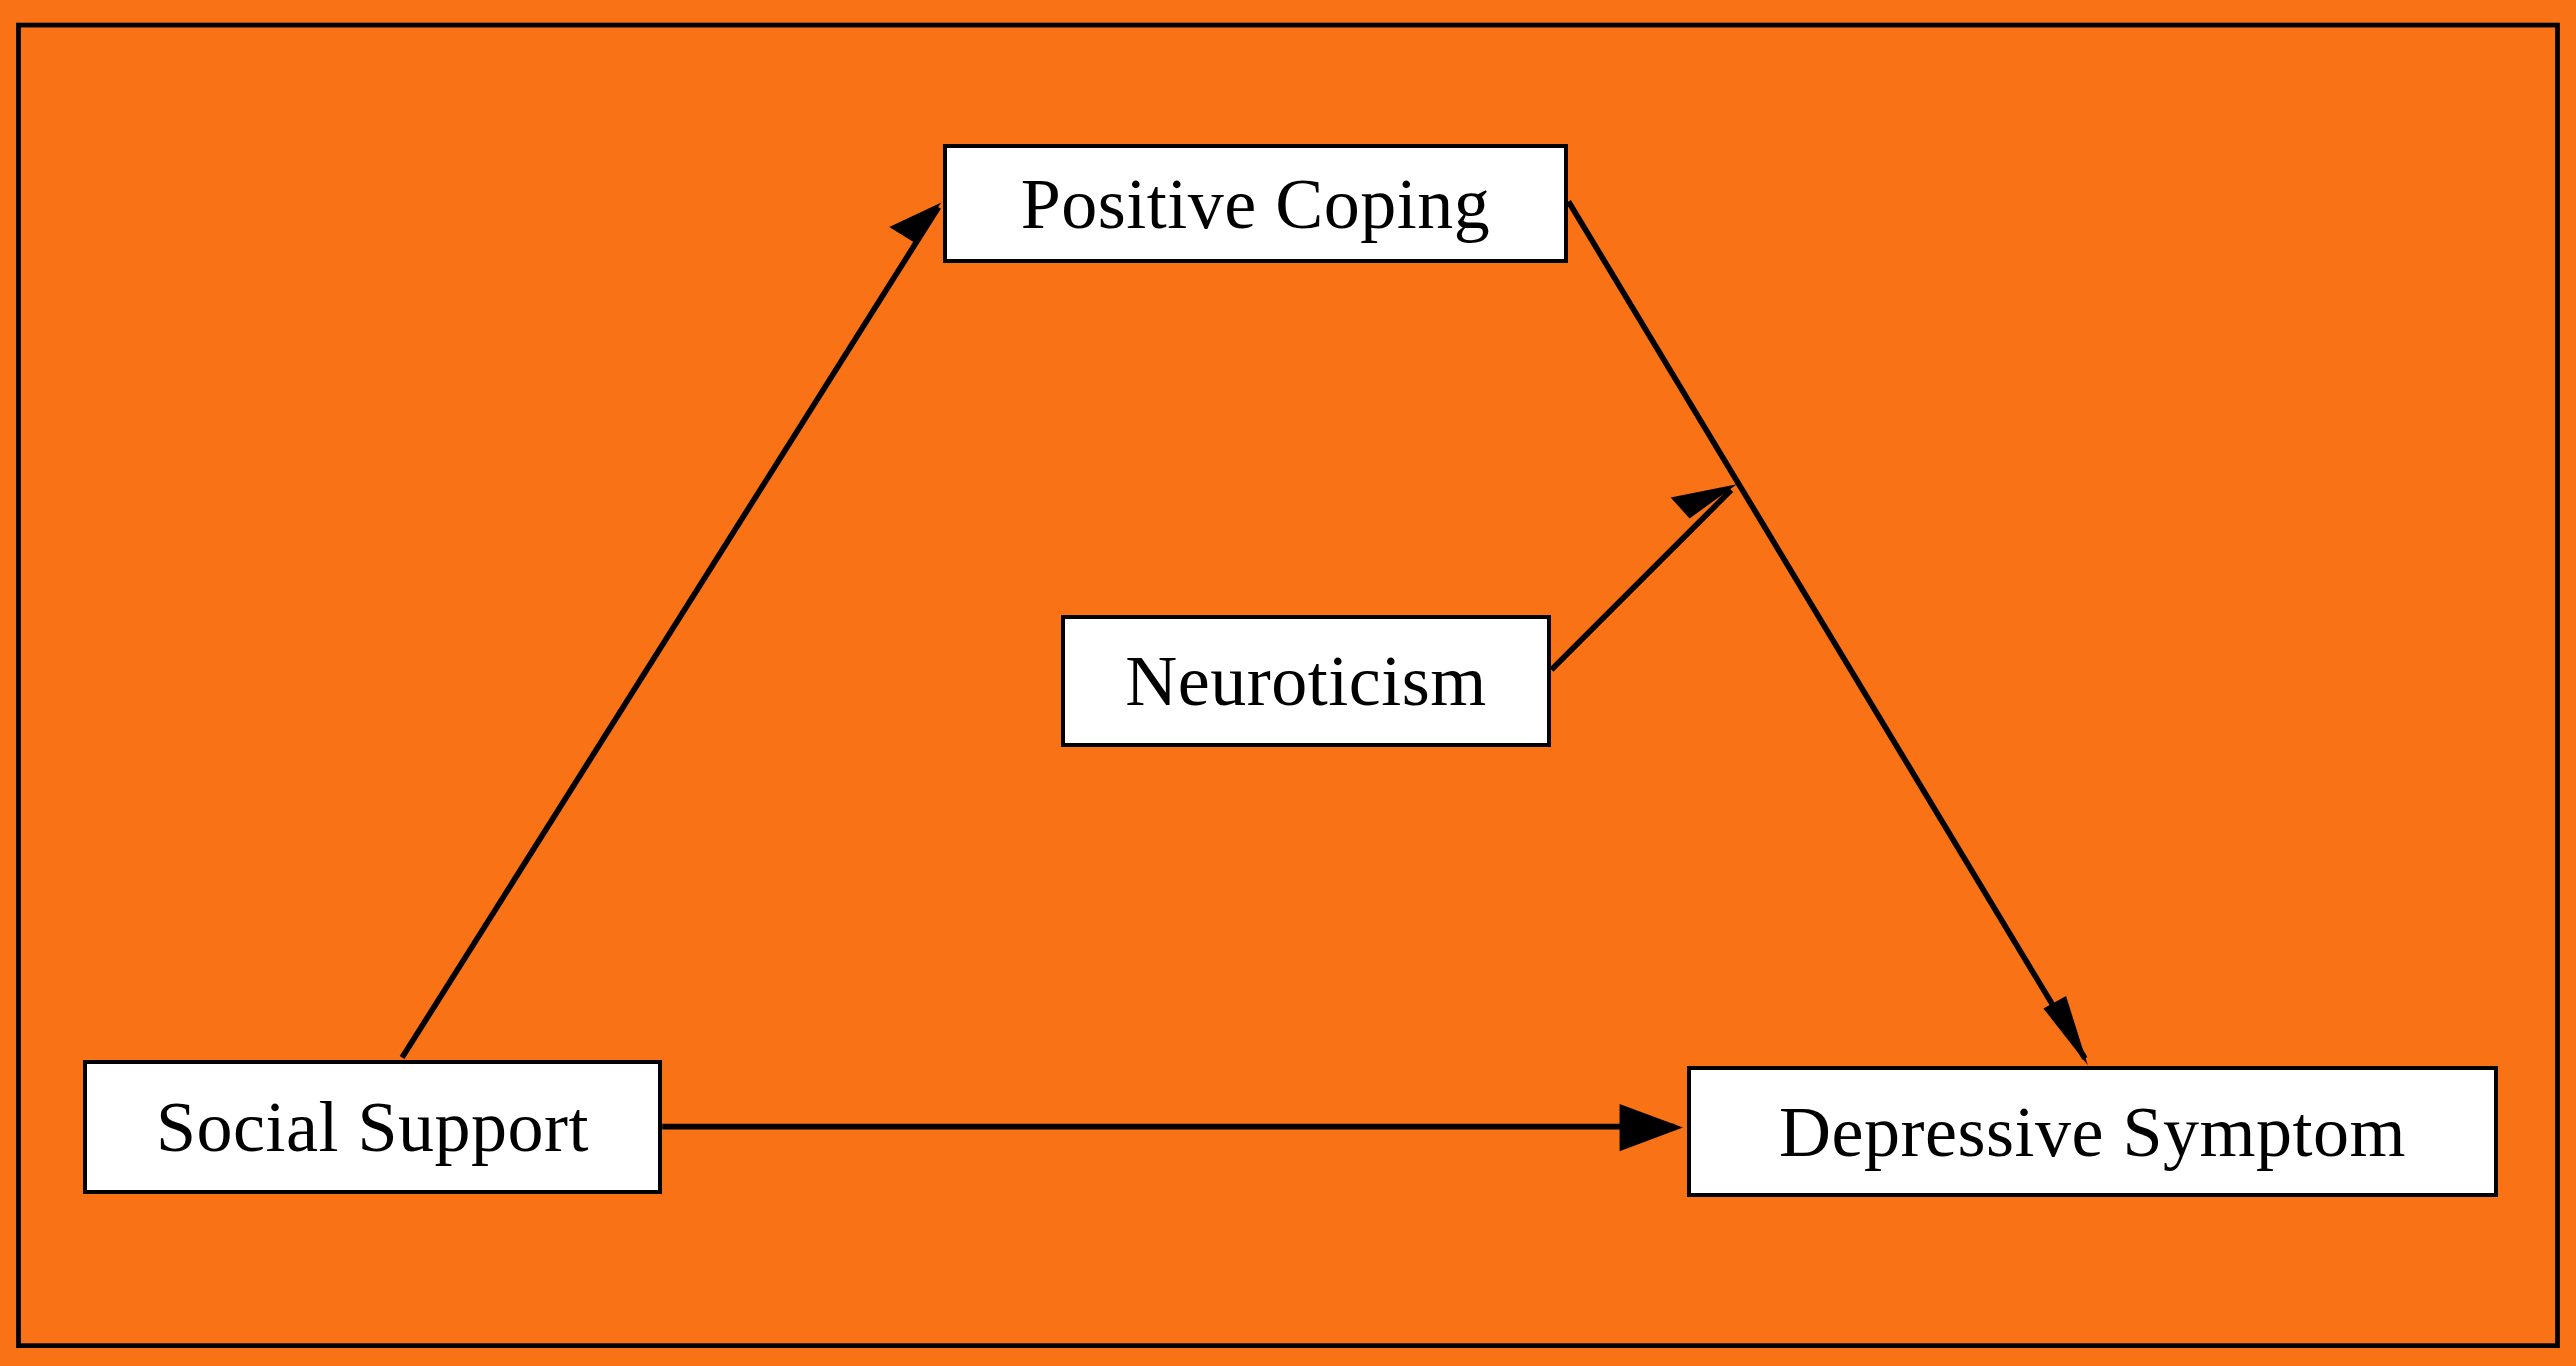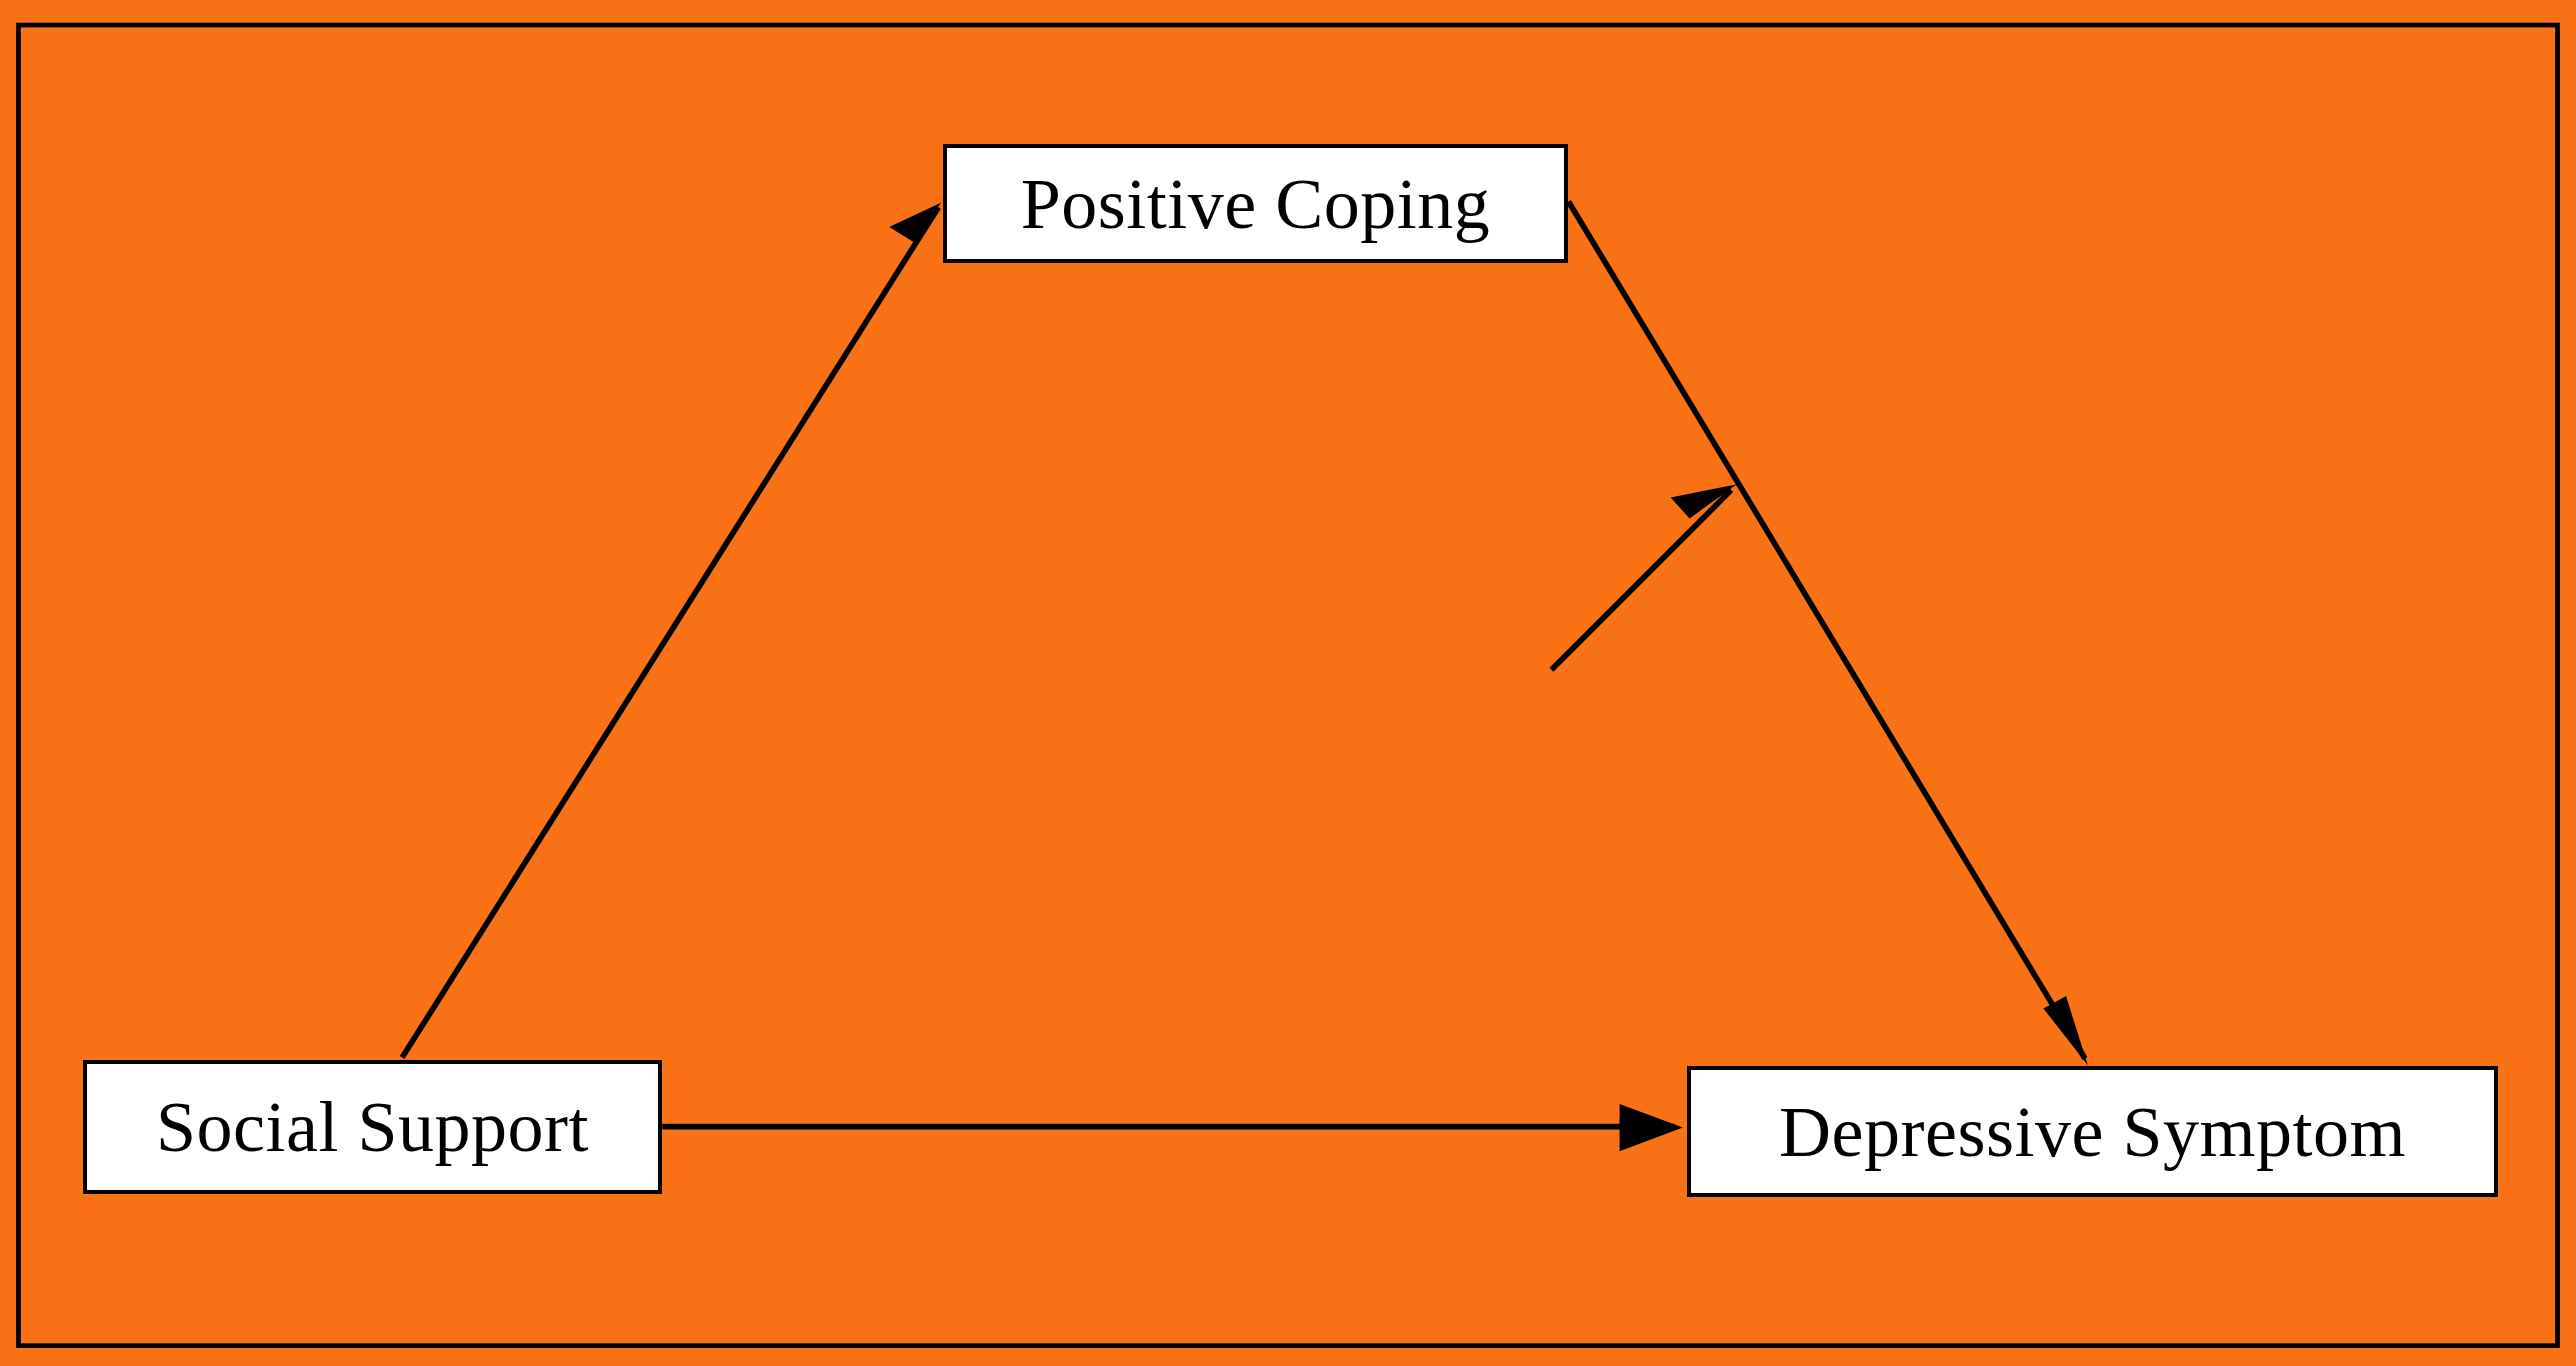--- a/index.html
+++ b/index.html
@@ -85,20 +85,23 @@
     <g>
       <line id="edge-ss-ds-line" x1="700" y1="1191" x2="1770" y2="1191" stroke="#000000" stroke-width="6"></line>
       <polygon id="edge-ss-ds-head" points="1779,1192 1712,1167 1712,1217" fill="#000000"></polygon>
     </g>
   </svg>
 
   <div class="node-box" id="node-positive-coping">
     <span class="node-label">Positive Coping</span>
   </div>
 
+  <div class="node-box" id="node-neuroticism">
+    <span class="node-label">Neuroticism</span>
+  </div>
 
   <div class="node-box" id="node-social-support">
     <span class="node-label">Social Support</span>
   </div>
 
   <div class="node-box" id="node-depressive-symptom">
     <span class="node-label">Depressive Symptom</span>
   </div>
 
 </div>

